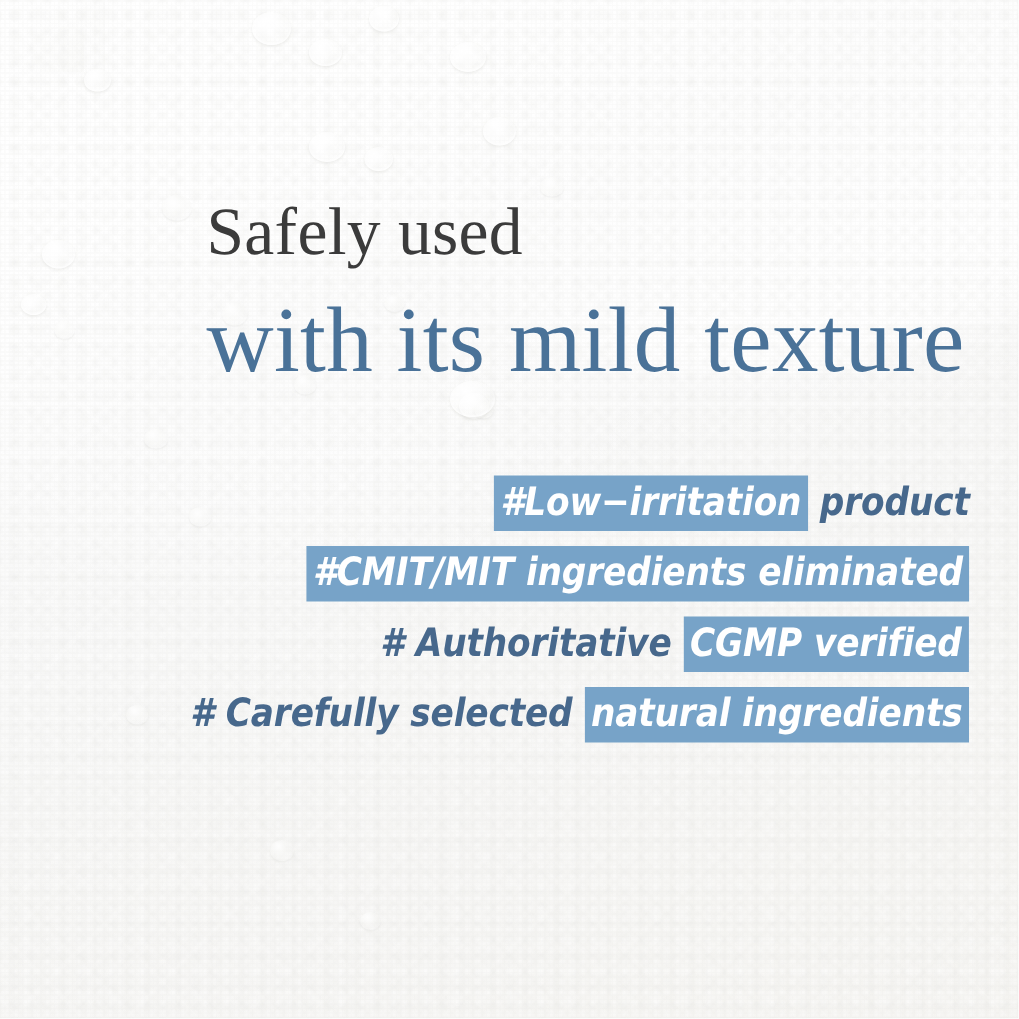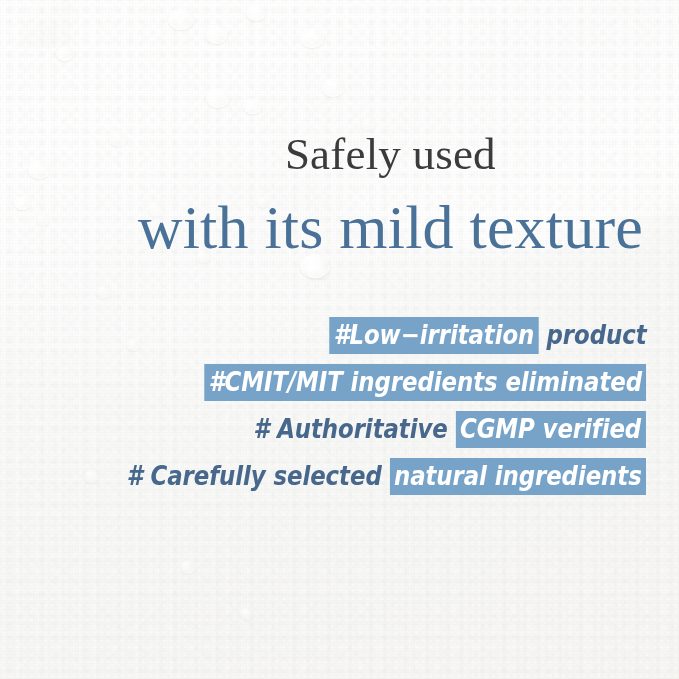--- a/index.html
+++ b/index.html
@@ -124,21 +124,21 @@
   
   .content {
     position: absolute;
     inset: 0;
     z-index: 5;
   }
   .headline-block {
     position: absolute;
     right: 36px;
     top: 128px;
-    text-align: center;
+    text-align: left;
   }
   .headline-1 {
     font-family: "Liberation Serif", "DejaVu Serif", serif;
     font-size: 45px;
     line-height: 52px;
     color: #3b3b3b;
     letter-spacing: 0.2px;
     white-space: nowrap;
   }
   .headline-2 {

